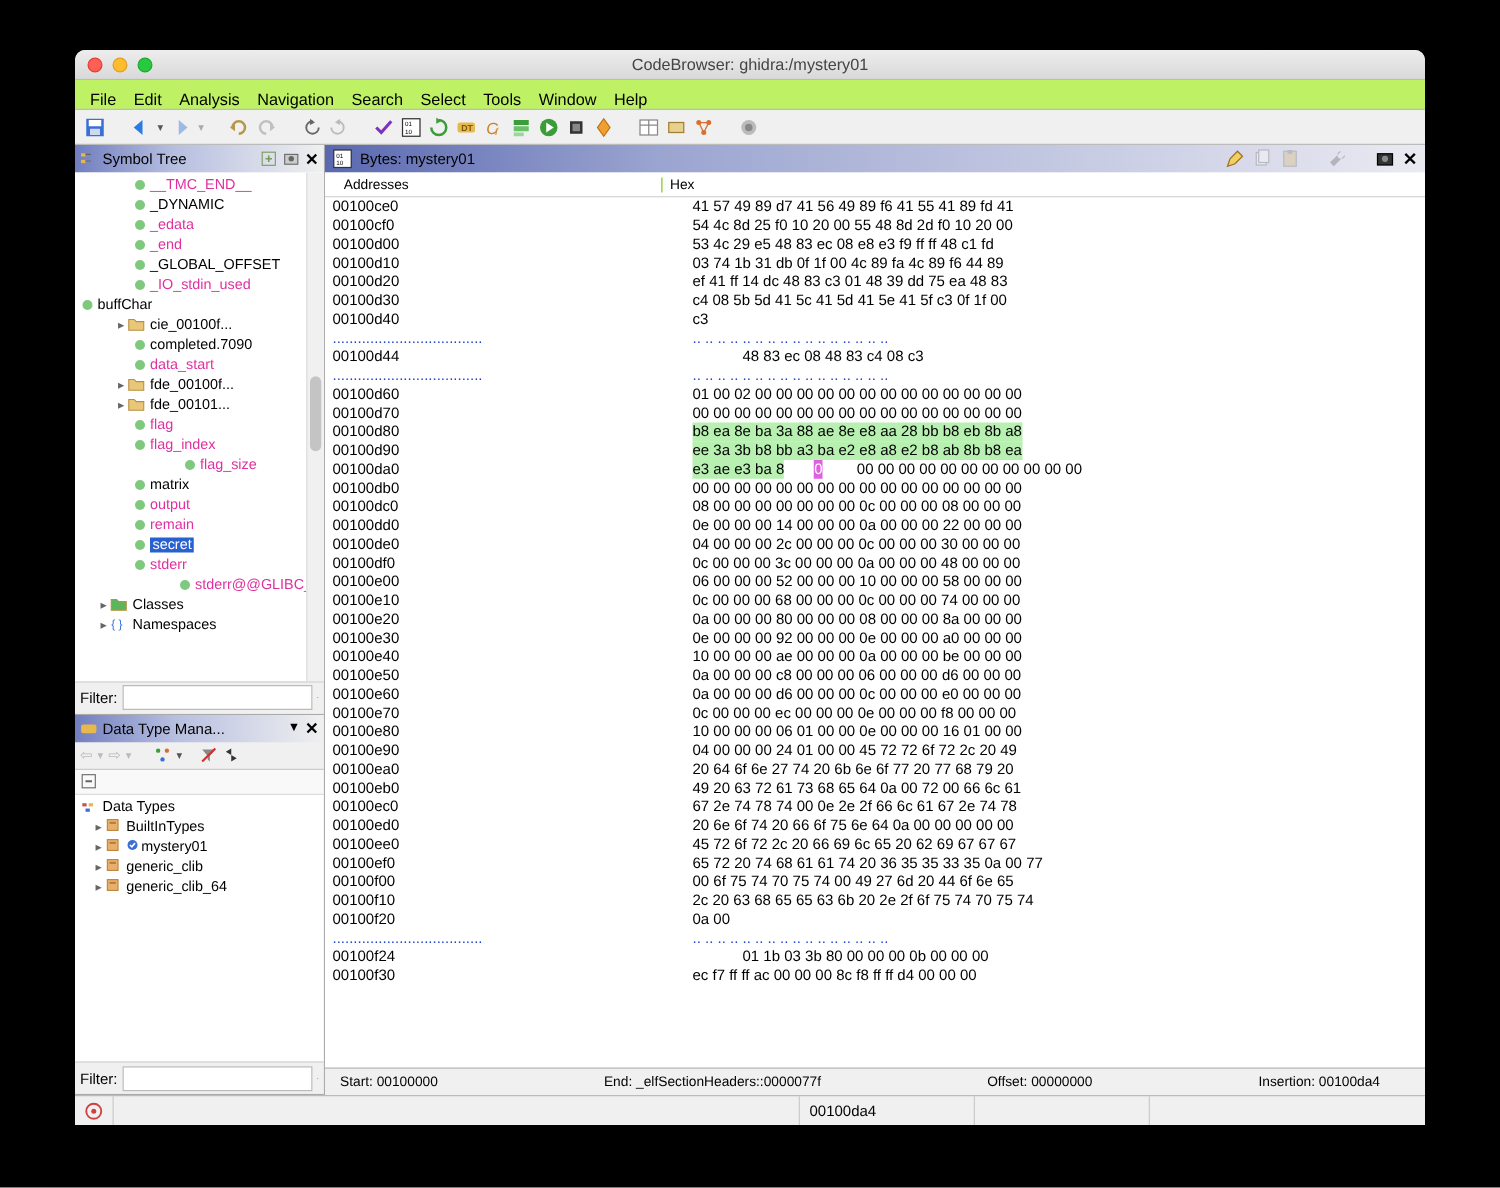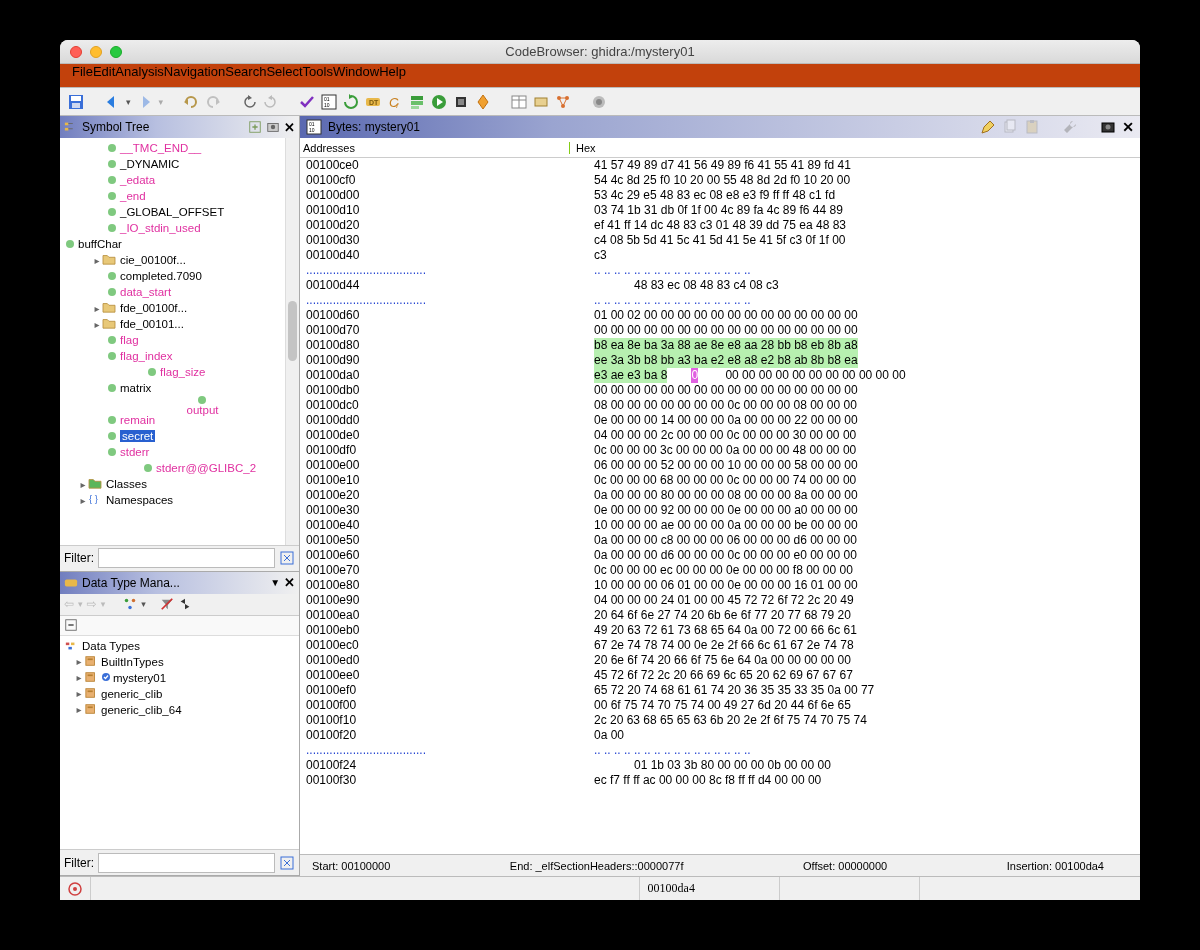--- a/index.html
+++ b/index.html
@@ -5,58 +5,58 @@
   * { box-sizing: border-box; margin: 0; padding: 0; font-family: -apple-system, "Lucida Grande", sans-serif; }
   body { background: #000; width: 1200px; height: 950px; position: relative; }
   .window { position: absolute; left: 60px; top: 40px; width: 1080px; height: 860px; background: #f0f0f0; border-radius: 8px 8px 0 0; box-shadow: 0 10px 40px rgba(0,0,0,0.5); display: flex; flex-direction: column; overflow: hidden; }
   .titlebar { height: 24px; background: linear-gradient(#ededed,#d9d9d9); display: flex; align-items: center; position: relative; border-bottom: 1px solid #bbb; }
   .traffic { display: flex; gap: 8px; margin-left: 10px; }
   .traffic span { width: 12px; height: 12px; border-radius: 50%; display: inline-block; }
   .tl-red { background: #ff5f57; border: 1px solid #e33e32; }
   .tl-yel { background: #ffbd2e; border: 1px solid #e0a021; }
   .tl-grn { background: #28c940; border: 1px solid #1aab29; }
   .titlebar .title { position: absolute; left: 0; right: 0; text-align: center; font-size: 13px; color: #444; }
-  .menubar { height: 24px; display: flex; align-items: flex-start; padding: 0 12px; font-size: 13px; border-bottom: 1px solid #bbb; background: #c2410c; }
+  .menubar { height: 24px; display: flex; align-items: flex-end; gap: 14px; padding: 0 12px; font-size: 13px; border-bottom: 1px solid #bbb; background: #bef264; }
   .menubar span { cursor: default; }
   .toolbar { height: 28px; display: flex; align-items: center; gap: 6px; padding: 0 8px; border-bottom: 1px solid #bbb; background: #f0f0f0; }
   .toolbar svg, .toolbar .ico { width: 16px; height: 16px; }
   .tb-sep { width: 8px; }
   .client { flex: 1; display: flex; overflow: hidden; }
-  .left-col { width: 240px; display: flex; flex-direction: column; border-right: 1px solid #aaa; }
+  .left-col { width: 200px; display: flex; flex-direction: column; border-right: 1px solid #aaa; }
   .panel { display: flex; flex-direction: column; border-bottom: 1px solid #aaa; min-height: 0; }
   .panel-header { height: 22px; background: linear-gradient(to right,#717ebf,#b7bfe0 40%,#f0f0f0); display: flex; align-items: center; padding: 0 4px; font-size: 12px; color: #000; gap: 4px; }
   .panel-header .spacer { flex: 1; }
   .panel-header .pico { width: 14px; height: 14px; }
   .tree { flex: 1; overflow: auto; background: #fff; font-size: 11.5px; padding: 2px 0; position: relative; }
   .tree-row { display: flex; align-items: center; height: 16px; white-space: nowrap; padding-left: 4px; }
   .tw { display: inline-block; width: 10px; text-align: center; color: #666; font-size: 10px; }
   .dot { width: 8px; height: 8px; border-radius: 50%; background: #7fc97f; display: inline-block; margin: 0 4px 0 2px; flex-shrink: 0; }
   .lbl { color: #000; }
   .lbl.pink { color: #e030a0; }
   .lbl.sel { background: #2860d0; color: #fff; padding: 0 2px; }
   .filter-bar { height: 26px; display: flex; align-items: center; gap: 4px; padding: 2px 4px; background: #f0f0f0; border-top: 1px solid #ccc; font-size: 12px; }
   .filter-bar input { flex: 1; height: 20px; border: 1px solid #bbb; font-size: 11px; padding: 0 4px; }
   .right-col { flex: 1; display: flex; flex-direction: column; min-width: 0; }
   .bytes-header { height: 22px; background: linear-gradient(to right,#5a68b0,#9aa4d0 30%,#eaeaf2); display: flex; align-items: center; padding: 0 6px; font-size: 12px; gap: 6px; }
   .bytes-header .spacer { flex: 1; }
   .bytes-header .pico { width: 16px; height: 16px; }
   .col-headers { height: 20px; display: flex; border-bottom: 1px solid #ccc; font-size: 11px; align-items: center; background: #fff; }
-  .col-addr { width: 270px; padding-left: 3px; border-right: 1px solid #84cc16; }
+  .col-addr { width: 270px; padding-left: 15px; border-right: 1px solid #84cc16; }
   .col-hex { flex: 1; padding-left: 6px; }
   .hex-body { flex: 1; overflow: auto; background: #fff; font-family: "Menlo","Consolas",monospace; font-size: 12px; line-height: 15px; padding-left: 6px; }
   .hex-row { display: flex; white-space: pre; }
   .h-addr { width: 264px; color: #000; }
   .h-hex { color: #000; margin-left: 24px; }
   .h-dots { color: #2040d0; }
   .h-hl { background: #b7f0b0; }
   .h-cursor { background: #e060e0; color: #fff; }
   .status { height: 22px; border-top: 1px solid #bbb; display: flex; align-items: center; font-size: 11px; background: #f0f0f0; }
   .status > div { padding: 0 12px; }
   .bottom-bar { height: 24px; border-top: 1px solid #bbb; background: #f0f0f0; display: flex; align-items: center; font-size: 12px; }
-  .bottom-bar .bcell { border-left: 1px solid #ccc; height: 100%; display: flex; align-items: center; padding: 0 8px; font-family: Liberation Serif, serif; }
+  .bottom-bar .bcell { border-left: 1px solid #ccc; height: 100%; display: flex; align-items: center; padding: 0 8px; }
   .scrollbar-fake { position: absolute; right: 0; top: 0; bottom: 0; width: 14px; background: #f0f0f0; border-left: 1px solid #ddd; }
   .scrollbar-fake::after { content: ""; position: absolute; left: 2px; right: 2px; top: 40%; height: 60px; background: #c4c4c4; border-radius: 5px; }
   .ico-svg { display: inline-flex; align-items: center; justify-content: center; }
 </style>
 </head>
 <body>
 
 <div class="window">
   <div class="titlebar">
     <div class="traffic">
@@ -302,21 +302,21 @@
               <span class="lbl pink">flag_index</span>
             </div>
             <div class="tree-row" style="padding-left: 46px; margin-left: 40px;">
               <span class="dot"></span>
               <span class="lbl pink">flag_size</span>
             </div>
             <div class="tree-row" style="padding-left: 46px;">
               <span class="dot"></span>
               <span class="lbl">matrix</span>
             </div>
-            <div class="tree-row" style="padding-left: 46px; flex-direction: column;">
+            <div class="tree-row" style="padding-left: 46px;">
               <span class="dot"></span>
               <span class="lbl pink">output</span>
             </div>
             <div class="tree-row" style="padding-left: 46px;">
               <span class="dot"></span>
               <span class="lbl pink">remain</span>
             </div>
             <div class="tree-row" style="padding-left: 46px;">
               <span class="dot"></span>
               <span class="lbl pink sel">secret</span>

